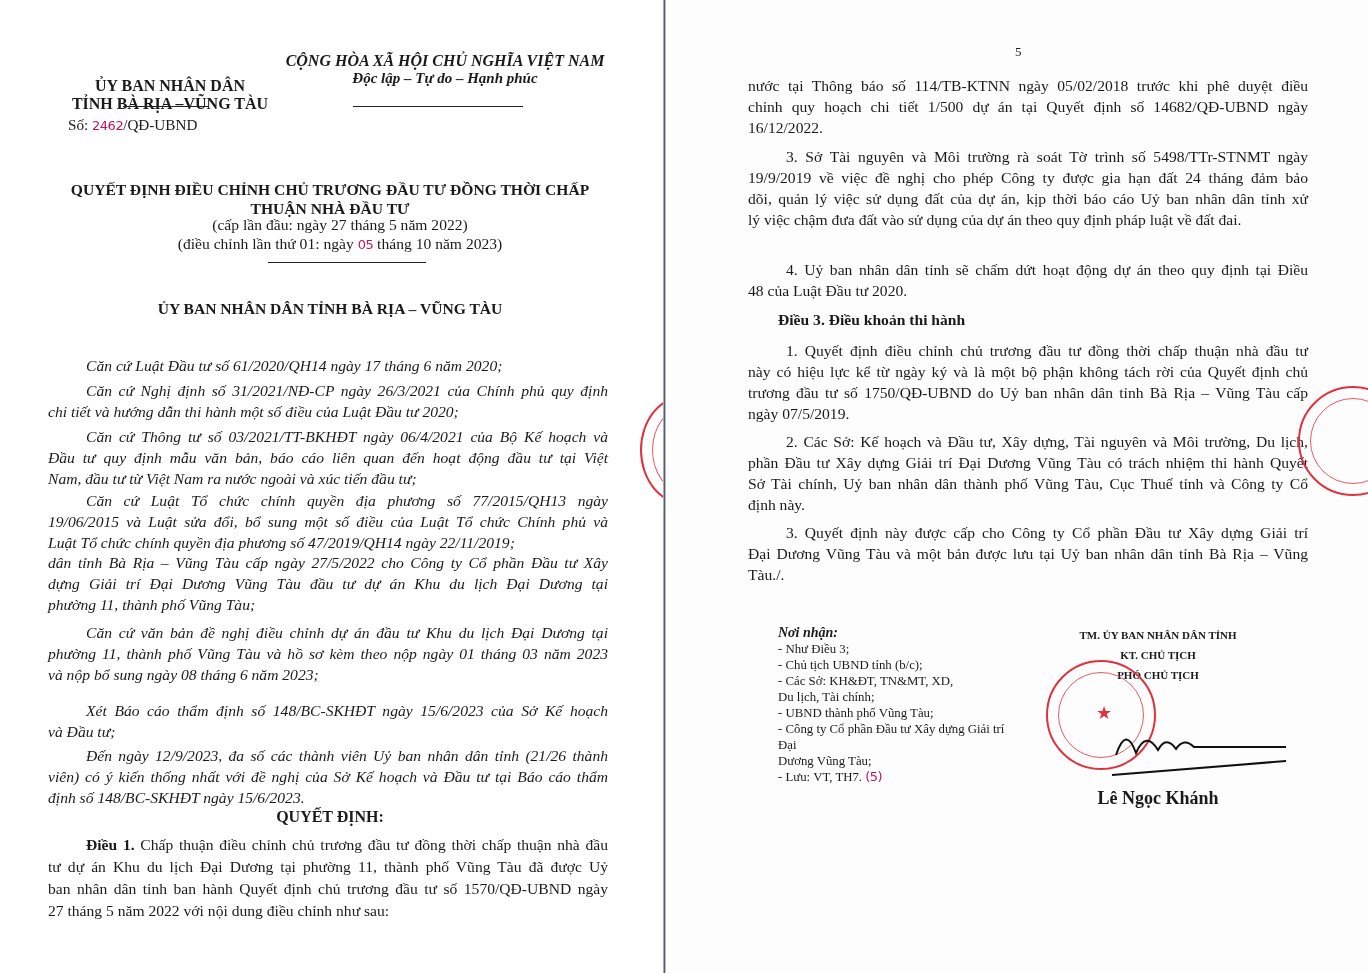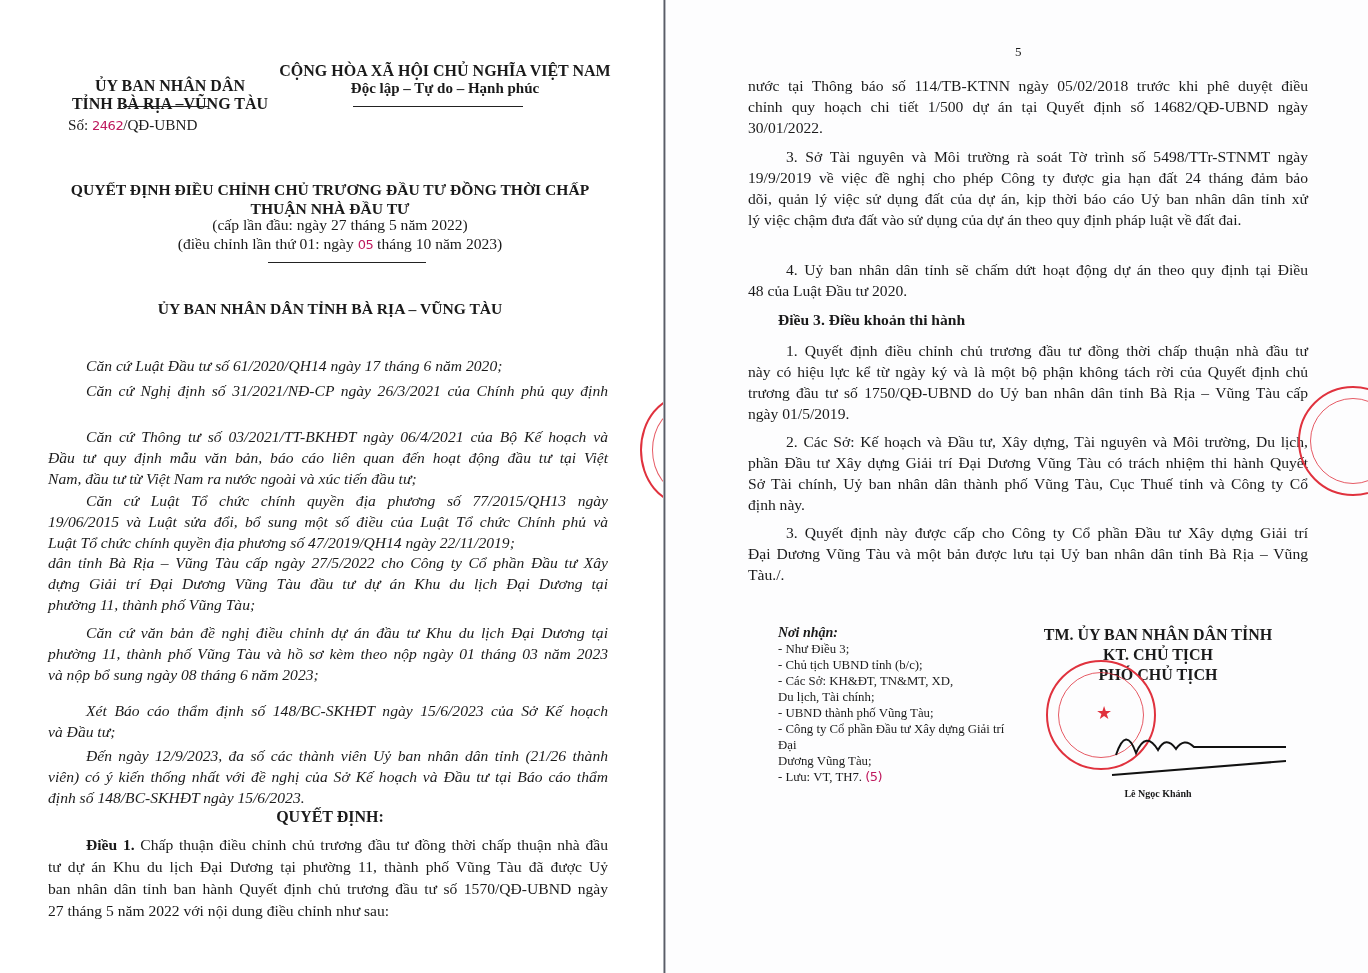--- a/index.html
+++ b/index.html
@@ -36,21 +36,21 @@
 </head>
 <body>
 
 <div class="page page-left">
   <div class="abs fs16 bold center" style="left:70px; top:62px; width:200px;margin-top:15px;">
     <div>ỦY BAN NHÂN DÂN</div>
     <div>TỈNH BÀ RỊA –VŨNG TÀU</div>
   </div>
   <div class="hr" style="left:123px; top:106px; width:86px;"></div>
 
-  <div class="abs fs16 bold center" style="left:270px; top:62px; width:350px;">
+  <div class="abs fs16 bold center" style="left:270px; top:52px; width:350px;font-style:italic;">
     <div>CỘNG HÒA XÃ HỘI CHỦ NGHĨA VIỆT NAM</div>
     <div style="font-size:15px;">Độc lập – Tự do – Hạnh phúc</div>
   </div>
   <div class="hr" style="left:353px; top:106px; width:170px;"></div>
 
   <div class="abs fs15" style="left:68px; top:116px;">
     <span>Số:</span>
     <span class="handwrite">2462</span><span>/QĐ-UBND</span>
   </div>
 
@@ -68,20 +68,21 @@
   </div>
   <div class="hr" style="left:268px; top:262px; width:158px;"></div>
 
   <div class="abs center bold" style="left:30px; top:300px; width:600px; font-size:15.6px;">ỦY BAN NHÂN DÂN TỈNH BÀ RỊA – VŨNG TÀU</div>
 
   <div class="para ital" style="left:48px; top:355px; width:560px;">
     <span class="line indent last">Căn cứ Luật Đầu tư số 61/2020/QH14 ngày 17 tháng 6 năm 2020;</span>
   </div>
   <div class="para ital" style="left:48px; top:380px; width:560px;">
     <span class="line indent">Căn cứ Nghị định số 31/2021/NĐ-CP ngày 26/3/2021 của Chính phủ quy định</span>
+    <span class="line last">chi tiết và hướng dẫn thi hành một số điều của Luật Đầu tư 2020;</span>
   </div>
   <div class="para ital" style="left:48px; top:426px; width:560px;">
     <span class="line indent">Căn cứ Thông tư số 03/2021/TT-BKHĐT ngày 06/4/2021 của Bộ Kế hoạch và</span>
     <span class="line">Đầu tư quy định mẫu văn bản, báo cáo liên quan đến hoạt động đầu tư tại Việt</span>
     <span class="line last">Nam, đầu tư từ Việt Nam ra nước ngoài và xúc tiến đầu tư;</span>
   </div>
   <div class="para ital" style="left:48px; top:490px; width:560px;">
     <span class="line indent">Căn cứ Luật Tổ chức chính quyền địa phương số 77/2015/QH13 ngày</span>
     <span class="line">19/06/2015 và Luật sửa đổi, bổ sung một số điều của Luật Tổ chức Chính phủ và</span>
     <span class="line last">Luật Tổ chức chính quyền địa phương số 47/2019/QH14 ngày 22/11/2019;</span>
@@ -119,42 +120,42 @@
 </div>
 
 <div class="divider"></div>
 
 <div class="page page-right">
   <div class="abs" style="left:349px; top:44px; font-size:13px;">5</div>
 
   <div class="para" style="left:82px; top:75px; width:560px;">
     <span class="line">nước tại Thông báo số 114/TB-KTNN ngày 05/02/2018 trước khi phê duyệt điều</span>
     <span class="line">chỉnh quy hoạch chi tiết 1/500 dự án tại Quyết định số 14682/QĐ-UBND ngày</span>
-    <span class="line last">30/01/2022.</span>
+    <span class="line last">16/12/2022.</span>
   </div>
 
   <div class="para" style="left:82px; top:146px; width:560px;">
     <span class="line indent">3. Sở Tài nguyên và Môi trường rà soát Tờ trình số 5498/TTr-STNMT ngày</span>
     <span class="line">19/9/2019 về việc đề nghị cho phép Công ty được gia hạn đất 24 tháng đảm bảo</span>
     <span class="line">dõi, quản lý việc sử dụng đất của dự án, kịp thời báo cáo Uỷ ban nhân dân tỉnh xử</span>
     <span class="line last">lý việc chậm đưa đất vào sử dụng của dự án theo quy định pháp luật về đất đai.</span>
   </div>
 
   <div class="para" style="left:82px; top:259px; width:560px;">
     <span class="line indent">4. Uỷ ban nhân dân tỉnh sẽ chấm dứt hoạt động dự án theo quy định tại Điều</span>
     <span class="line last">48 của Luật Đầu tư 2020.</span>
   </div>
 
   <div class="abs bold" style="left:112px; top:311px; font-size:15.6px;">Điều 3. Điều khoản thi hành</div>
 
   <div class="para" style="left:82px; top:340px; width:560px;">
     <span class="line indent">1. Quyết định điều chỉnh chủ trương đầu tư đồng thời chấp thuận nhà đầu tư</span>
     <span class="line">này có hiệu lực kể từ ngày ký và là một bộ phận không tách rời của Quyết định chủ</span>
     <span class="line">trương đầu tư số 1750/QĐ-UBND do Uỷ ban nhân dân tỉnh Bà Rịa – Vũng Tàu cấp</span>
-    <span class="line last">ngày 01/5/2019.</span>
+    <span class="line last">ngày 07/5/2019.</span>
   </div>
 
   <div class="para" style="left:82px; top:431px; width:560px;">
     <span class="line indent">2. Các Sở: Kế hoạch và Đầu tư, Xây dựng, Tài nguyên và Môi trường, Du lịch,</span>
     <span class="line">phần Đầu tư Xây dựng Giải trí Đại Dương Vũng Tàu có trách nhiệm thi hành Quyết</span>
     <span class="line">Sở Tài chính, Uỷ ban nhân dân thành phố Vũng Tàu, Cục Thuế tỉnh và Công ty Cổ</span>
     <span class="line last">định này.</span>
   </div>
 
   <div class="para" style="left:82px; top:522px; width:560px;">
@@ -168,31 +169,31 @@
     <div>- Như Điều 3;</div>
     <div>- Chủ tịch UBND tỉnh (b/c);</div>
     <div>- Các Sở: KH&amp;ĐT, TN&amp;MT, XD,</div>
     <div>Du lịch, Tài chính;</div>
     <div>- UBND thành phố Vũng Tàu;</div>
     <div>- Công ty Cổ phần Đầu tư Xây dựng Giải trí Đại</div>
     <div>Dương Vũng Tàu;</div>
     <div><span>- Lưu: VT, TH7.</span> <span class="handwrite">(5)</span></div>
   </div>
 
-  <div class="abs bold center" style="left:362px; top:625px; width:260px; font-size:16px; line-height:20px;text-align:center;">
+  <div class="abs bold center" style="left:362px; top:625px; width:260px; font-size:11px; line-height:20px;text-align:center;">
     <div>TM. ỦY BAN NHÂN DÂN TỈNH</div>
     <div>KT. CHỦ TỊCH</div>
     <div>PHÓ CHỦ TỊCH</div>
   </div>
 
   <div class="stamp" style="left:380px; top:660px; width:110px; height:110px;">
     <div class="stamp-text" style="left:48px; top:40px; font-size:18px;">★</div>
   </div>
 
   <svg class="abs" style="left:440px; top:715px;" width="190" height="70">
     <path d="M10 40 Q20 10 30 38 Q40 15 52 35 Q60 20 70 34 Q78 22 88 32 L180 32" fill="none" stroke="#111" stroke-width="2"></path>
     <path d="M6 60 L180 46" fill="none" stroke="#111" stroke-width="2"></path>
   </svg>
 
-  <div class="abs bold center" style="left:362px; top:788px; width:260px; font-size:10px;">Lê Ngọc Khánh</div>
+  <div class="abs bold center" style="left:362px; top:788px; width:260px; font-size:18px;">Lê Ngọc Khánh</div>
 
   <div class="stamp" style="left:632px; top:386px; width:110px; height:110px;"></div>
 </div>
 
 </body></html>

